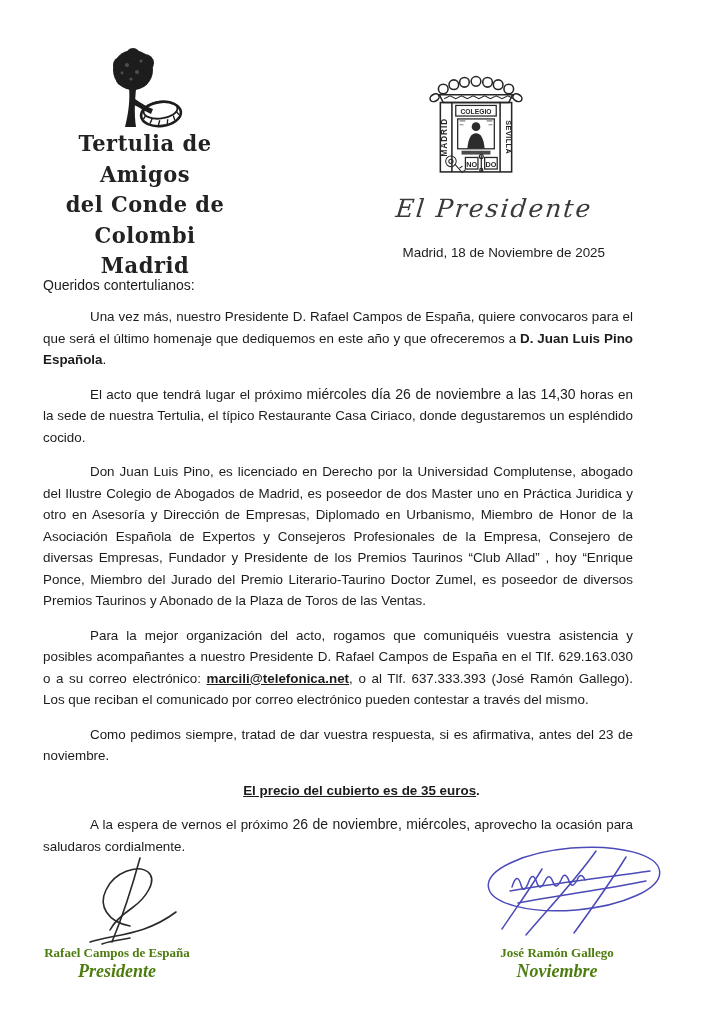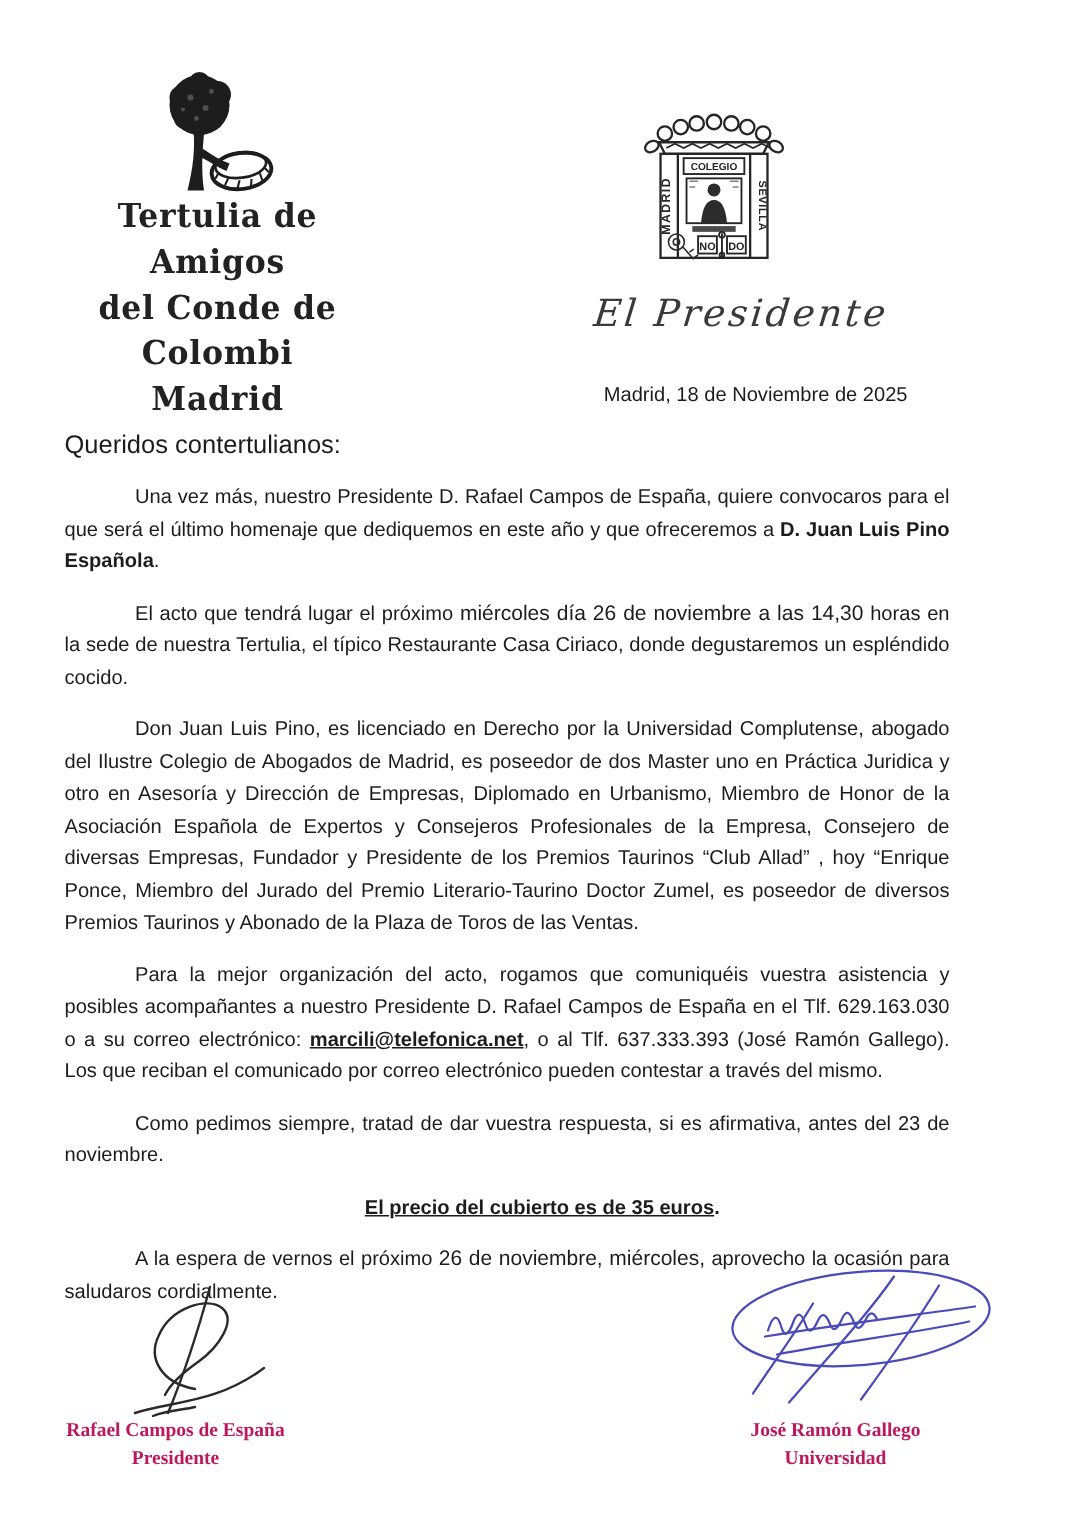--- a/index.html
+++ b/index.html
@@ -28,47 +28,47 @@
   .crest{position:absolute;left:423px;top:74px;width:106px;height:112px;}
   .office-title{
     position:absolute;left:396px;top:194px;width:200px;
     font-family:"DejaVu Serif", serif;
     font-style:italic;
     font-size:25px;color:#3a3a3a;
     letter-spacing:2px;
     transform:skewX(-6deg);
   }
   
-  .letter-body{position:absolute;top:254px;left:0;width:676px;padding:0 43px;box-sizing:border-box;}
+  .letter-body{position:absolute;top:244px;left:0;width:676px;padding:0 43px;box-sizing:border-box;}
   .date-line{text-align:right;padding-right:28px;font-size:13.4px;line-height:17px;}
-  .salutation{margin-top:16px;font-size:17px;}
+  .salutation{margin-top:16px;font-size:14px;}
   .letter-body p{
     margin:13px 0 0 0;
     font-size:13.4px;line-height:21.5px;
     text-align:justify;
     text-indent:47px;
   }
   .letter-body p.no-justify{text-align:center;}
   .seg{font-size:13.4px;}
   .seg.bold{font-weight:bold;}
   .seg.bold-large{font-weight:normal;font-size:14px;}
   .seg.bold-underline{font-weight:bold;text-decoration:underline;}
   .email-link{color:#1c1c1c;}
   
   .sig-left-svg{position:absolute;left:72px;top:852px;width:125px;height:96px;}
   .sig-right-svg{position:absolute;left:478px;top:843px;width:192px;height:96px;}
   .sig-block{
     position:absolute;top:943px;width:210px;
     text-align:center;
     font-family:"Liberation Serif", serif;
-    font-weight:bold;font-size:13px;line-height:19px;color:#be185d;
+    font-weight:bold;font-size:13px;line-height:19px;color:#4d7c0f;
   }
   .sig-block.left{left:12px;}
   .sig-block.right{left:452px;}
-  .sig-role{font-size:13px;}
+  .sig-role{font-size:18px;font-style:italic;}
   svg text{font-family:"Liberation Sans", sans-serif;}
 </style>
 </head>
 <body>
 
 <div class="page">
 
   <div class="letterhead">
 
     <svg class="org-logo" viewBox="0 0 100 100" aria-hidden="true">
@@ -191,16 +191,16 @@
     </g>
   </svg>
 
   <div class="sig-block left">
     <div>Rafael Campos de España</div>
     <div class="sig-role">Presidente</div>
   </div>
 
   <div class="sig-block right">
     <div>José Ramón Gallego</div>
-    <div class="sig-role">Universidad</div>
+    <div class="sig-role">Noviembre</div>
   </div>
 
 </div>
 
 </body></html>

